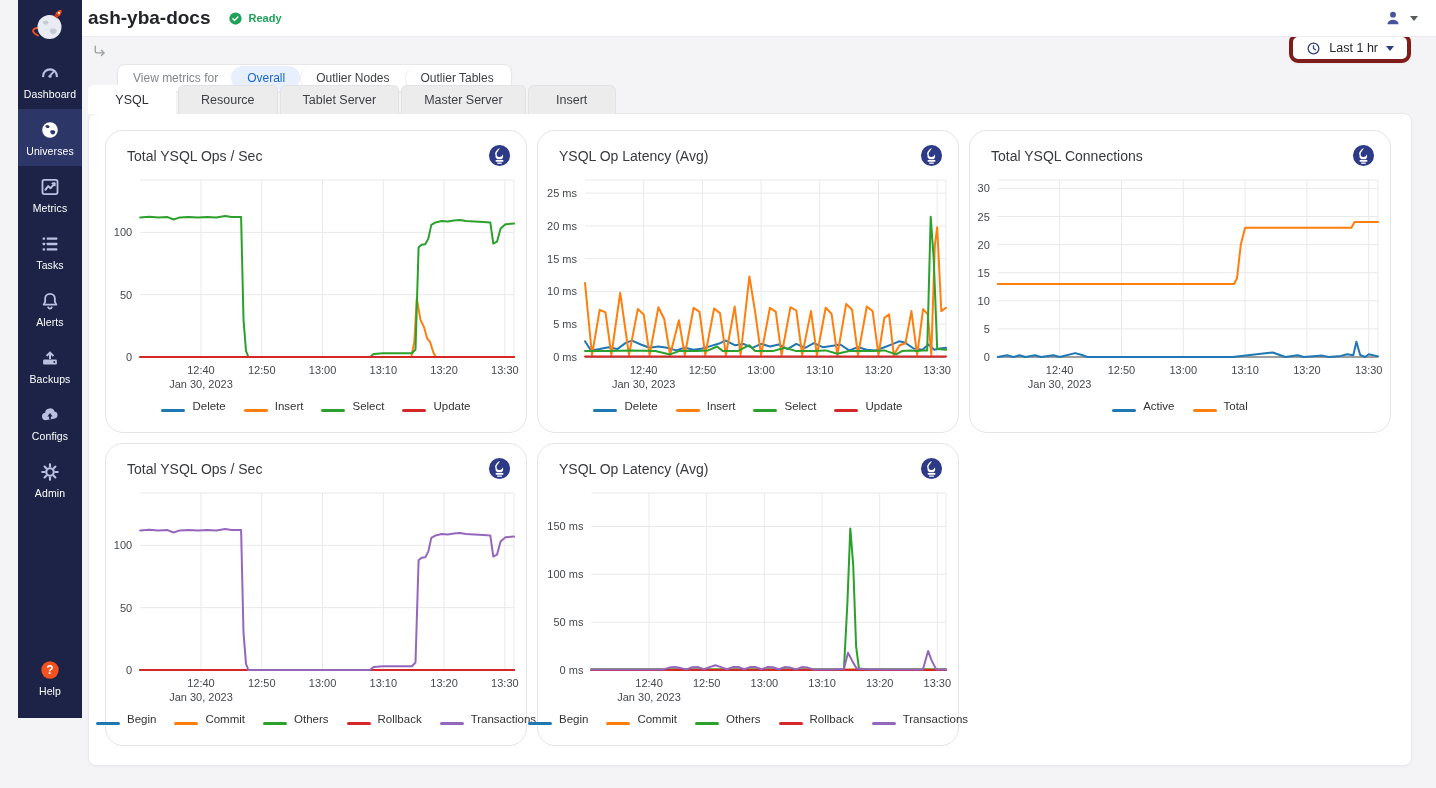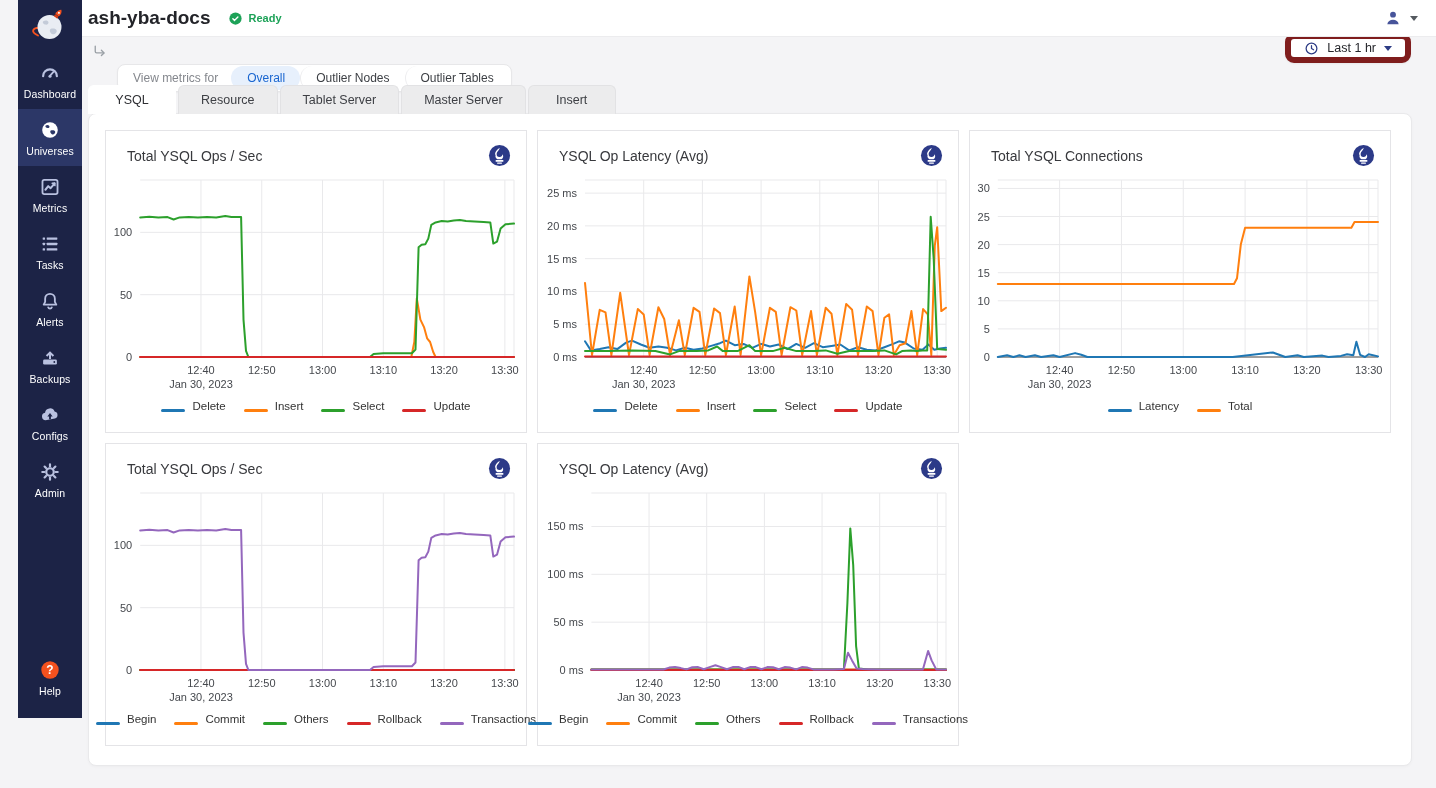--- a/index.html
+++ b/index.html
@@ -33,35 +33,35 @@
   .caret { width:0; height:0; border-left:4px solid transparent; border-right:4px solid transparent; border-top:5px solid #555a60; }
   
   .toolbar { position:absolute; left:64px; top:37px; width:1372px; height:36px; }
   .hook-icon { position:absolute; left:27px; top:6px; width:17px; height:17px; }
   .scope-group { position:absolute; left:53px; top:1px; height:28px; display:flex; align-items:center;
     background:#fff; border:1px solid #e7e7e9; border-radius:8px; box-shadow:0 1px 2px rgba(0,0,0,.04); padding:0 2px;margin-top:26px; }
   .scope-label { color:#84878d; font-size:12px; padding:0 13px; }
   .scope-item { font-size:12px; color:#3c3f44; padding:5px 15px; border-left:1px solid #ededef; cursor:pointer; border-radius:12px; }
   .scope-item.active { background:#e7f0fc; color:#1a66d0; border-left-color:transparent; }
   .time-btn { position:absolute; right:25px; top:-4px; height:30px; display:flex; align-items:center; gap:8px;
-    background:#fff; border:6px solid #7f1d1d; border-radius:9px; padding:0 13px;
+    background:#fff; border:4px solid #7f1d1d; border-radius:9px; padding:0 13px;
     font-size:12.5px; color:#26272c; cursor:pointer; box-shadow:0 1px 2px rgba(0,0,0,.05); }
   .time-btn svg { width:15px; height:15px; }
   .time-caret { width:0; height:0; border-left:4px solid transparent; border-right:4px solid transparent; border-top:5px solid #2d3c85; }
   
   .tabs { position:absolute; left:88px; top:85px; display:flex; gap:2px; z-index:5; }
   .tab { height:29px; min-width:88px; padding:0 22px; display:flex; align-items:center; justify-content:center;
     font-size:12.5px; color:#3e4045; background:#ececed; border:1px solid #e2e2e4; border-bottom:none;
     border-radius:6px 6px 0 0; cursor:pointer; }
   .tab.active { background:#fff; border-color:#fff; color:#2e2f33; }
   
   .card { position:absolute; left:88px; top:113px; width:1324px; height:653px;
     background:#fff; border:1px solid #e9e9eb; border-radius:8px; padding:16px; box-shadow:0 1px 3px rgba(0,0,0,.03); }
   .grid { display:flex; flex-wrap:wrap; gap:10px; }
-  .panel { width:422px; height:303px; background:#fff; border:1px solid #e4e4e7; border-radius:0; }
+  .panel { width:422px; height:303px; background:#fff; border:1px solid #e4e4e7; border-radius:18px; }
   .panel-head { display:flex; justify-content:space-between; align-items:center; padding:13px 15px 0 21px; }
   .panel-title { font-size:14px; color:#38393d; }
   .prom-btn { width:23px; height:23px; cursor:pointer; }
   .prom-btn svg { width:23px; height:23px; display:block; }
   .chart-box { padding:0 1px; }
   svg.plot { display:block; }
   .legend { display:flex; justify-content:center; align-items:center; gap:18px; margin-top:1px; }
   .legend-item { display:flex; align-items:flex-end; gap:7px; cursor:pointer; }
   .legend-item span.lbl { font-size:11.5px; color:#333; }
   .swatch { width:24px; height:3px; border-radius:2px; display:block; }
@@ -406,21 +406,21 @@
             <text x="274.08455284552844" y="207" text-anchor="middle" font-size="11" fill="#45484d" font-family="Liberation Sans, sans-serif">13:10</text>
             <text x="335.90569105691054" y="207" text-anchor="middle" font-size="11" fill="#45484d" font-family="Liberation Sans, sans-serif">13:20</text>
             <text x="397.72682926829265" y="207" text-anchor="middle" font-size="11" fill="#45484d" font-family="Liberation Sans, sans-serif">13:30</text>
             <path d="M26.8 190.0 L36.1 188.3 L42.3 190.0 L48.4 188.3 L54.6 190.0 L63.9 188.3 L70.1 190.0 L82.4 188.3 L88.6 190.0 L104.1 186.1 L110.3 187.8 L116.4 190.0 L150.4 190.0 L212.3 190.0 L261.7 190.0 L301.9 185.5 L308.1 187.8 L314.3 190.0 L326.6 188.3 L332.8 190.0 L351.4 188.6 L357.5 190.0 L369.9 188.9 L376.1 187.2 L382.3 188.3 L385.4 174.8 L389.1 187.8 L394.0 190.0 L397.7 187.2 L407.0 189.4" fill="none" stroke="#1f77b4" stroke-width="2" stroke-linejoin="round" stroke-linecap="round"></path>
             <path d="M26.8 117.0 L263.0 117.0 L266.0 111.3 L269.8 77.6 L274.1 60.8 L335.9 60.8 L380.4 60.8 L383.5 55.1 L407.0 55.1" fill="none" stroke="#ff7f0e" stroke-width="2" stroke-linejoin="round" stroke-linecap="round"></path>
           </svg>
     </div>
     <div class="legend">
           <span class="legend-item">
             <span class="swatch" style="background: rgb(31, 119, 180);"></span>
-            <span class="lbl">Latency</span>
+            <span class="lbl">Active</span>
           </span>
           <span class="legend-item">
             <span class="swatch" style="background: rgb(255, 127, 14);"></span>
             <span class="lbl">Total</span>
           </span>
         </div>
   </div>
 
   <div class="panel">
     <div class="panel-head">

